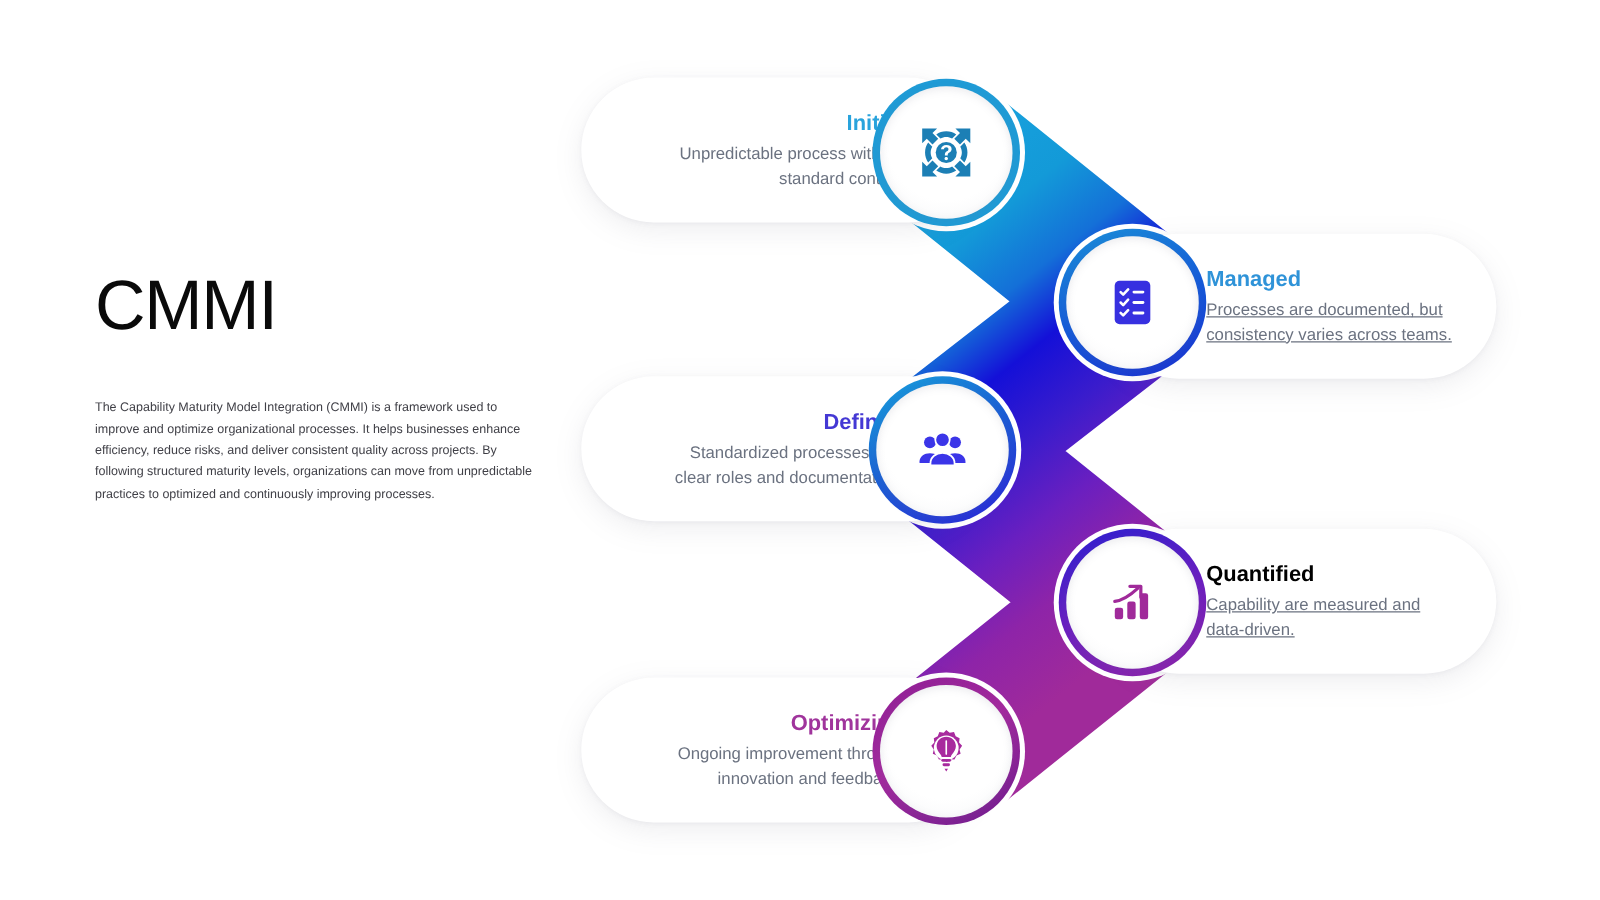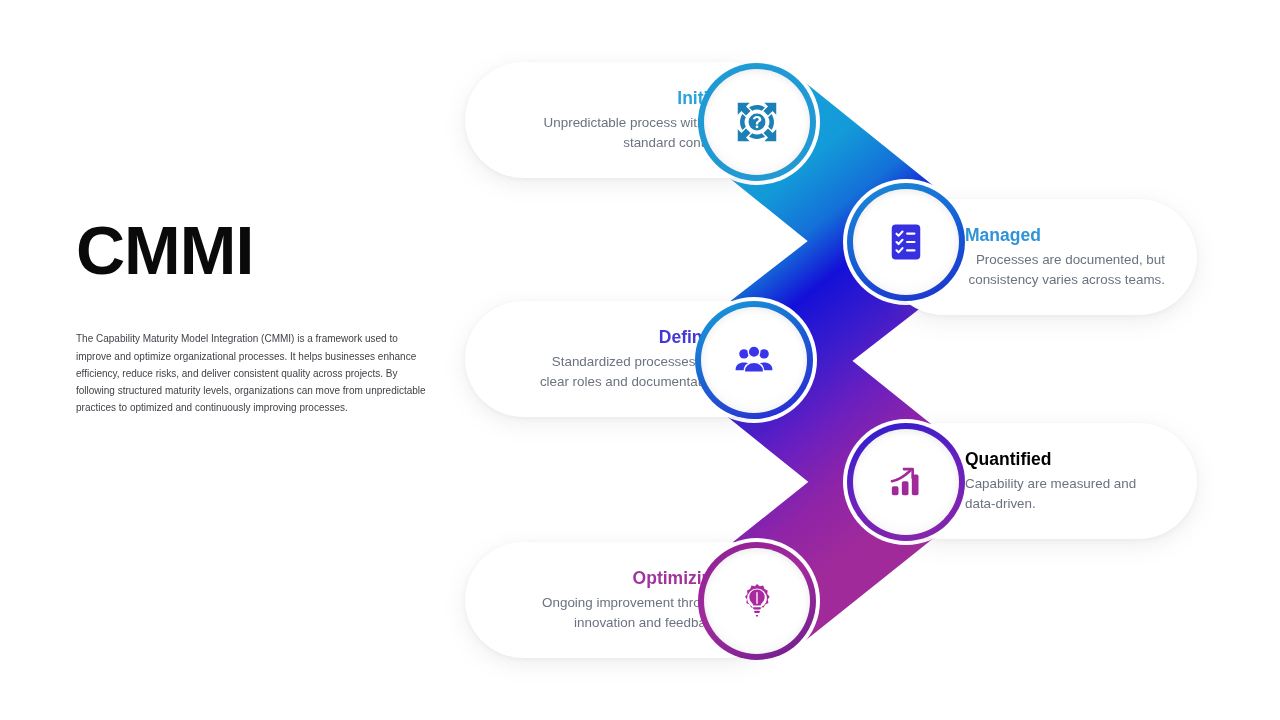--- a/index.html
+++ b/index.html
@@ -24,22 +24,22 @@
   }
 
   
   .left-col {
     position: absolute;
     left: 76px;
     top: 215px;
     width: 370px;
   }
   .slide-title {
-    font-size: 68px;
-    font-weight: 700;
+    font-size: 56px;
+    font-weight: 400;
     letter-spacing: -1px;
     color: #0a0a0a;
     line-height: 1.05;
     margin: 0;
     white-space: nowrap;
   }
   .slide-body {
     margin: 0;
     margin-top: 44px;
     font-size: 10px;
@@ -100,21 +100,21 @@
     margin: 0 0 4px 0;
     line-height: 1.2;
   }
   .card-desc {
     font-size: 13.4px;
     line-height: 1.42;
     color: #6b7280;
     margin: 0;
     max-width: 190px;
   }
-  .card.right-card .card-desc { max-width: 200px; }
+  .card.right-card .card-desc { max-width: 200px; text-decoration: underline; }
 
   
   .node {
     position: absolute;
     width: 118px;
     height: 118px;
     border-radius: 50%;
     box-sizing: border-box;
     display: flex;
     align-items: center;
@@ -190,21 +190,21 @@
       </svg>
     </div>
 
     <div class="cards-layer">
 
       <div class="card left-card" style="top:17px;">
         <p class="card-title" style="color:#29a3dc;">Initial</p>
         <p class="card-desc">Unpredictable process with no standard control.</p>
       </div>
 
-      <div class="card right-card" style="top:154px;text-align:right;">
+      <div class="card right-card" style="top:142px;">
         <p class="card-title" style="color:#2f93d8;">Managed</p>
         <p class="card-desc">Processes are documented, but consistency varies across teams.</p>
       </div>
 
       <div class="card left-card" style="top:256px;">
         <p class="card-title" style="color:#4438d4;">Defined</p>
         <p class="card-desc">Standardized processes with clear roles and documentation.</p>
       </div>
 
       <div class="card right-card" style="top:378px;">

